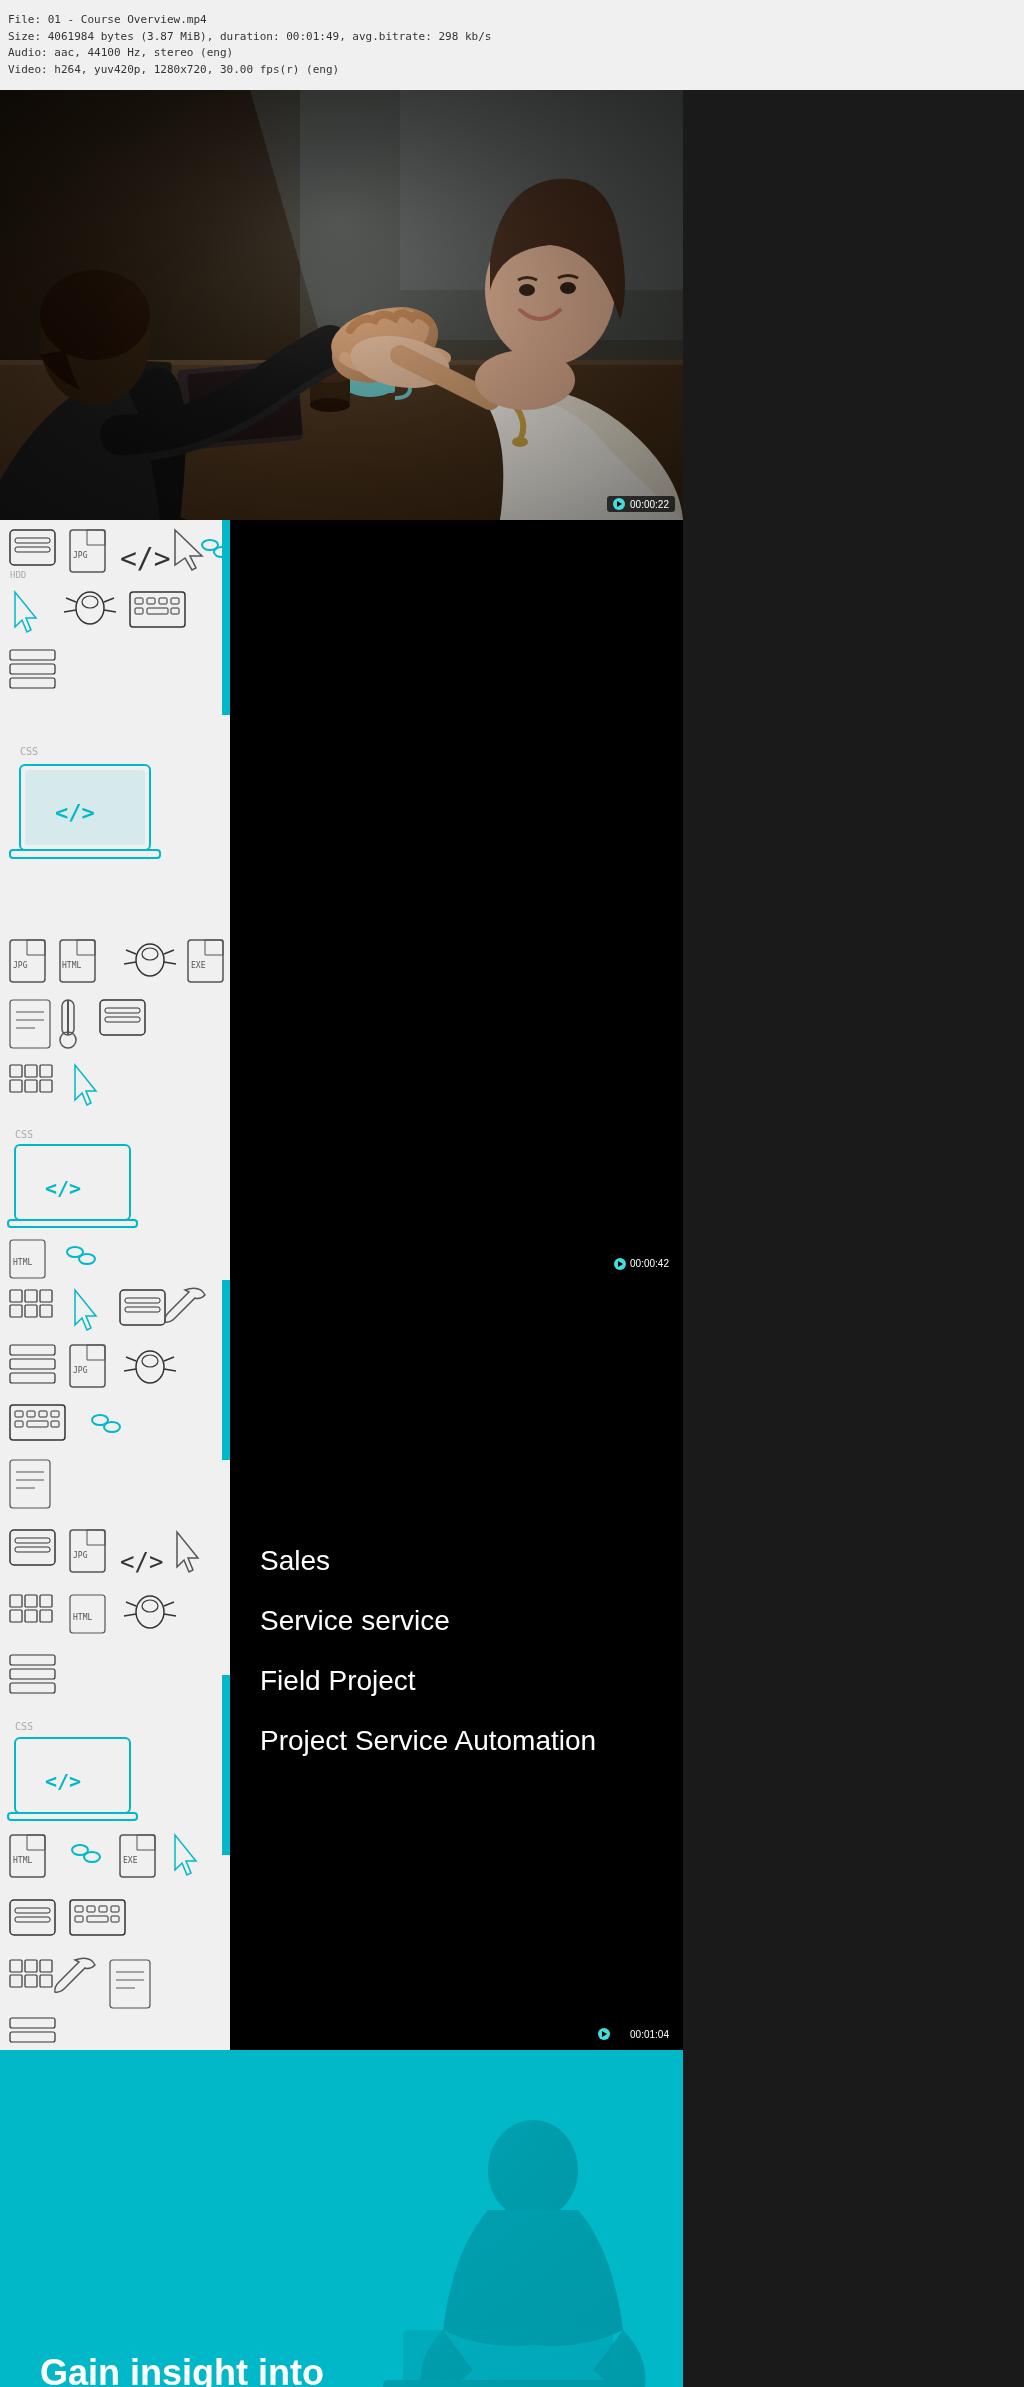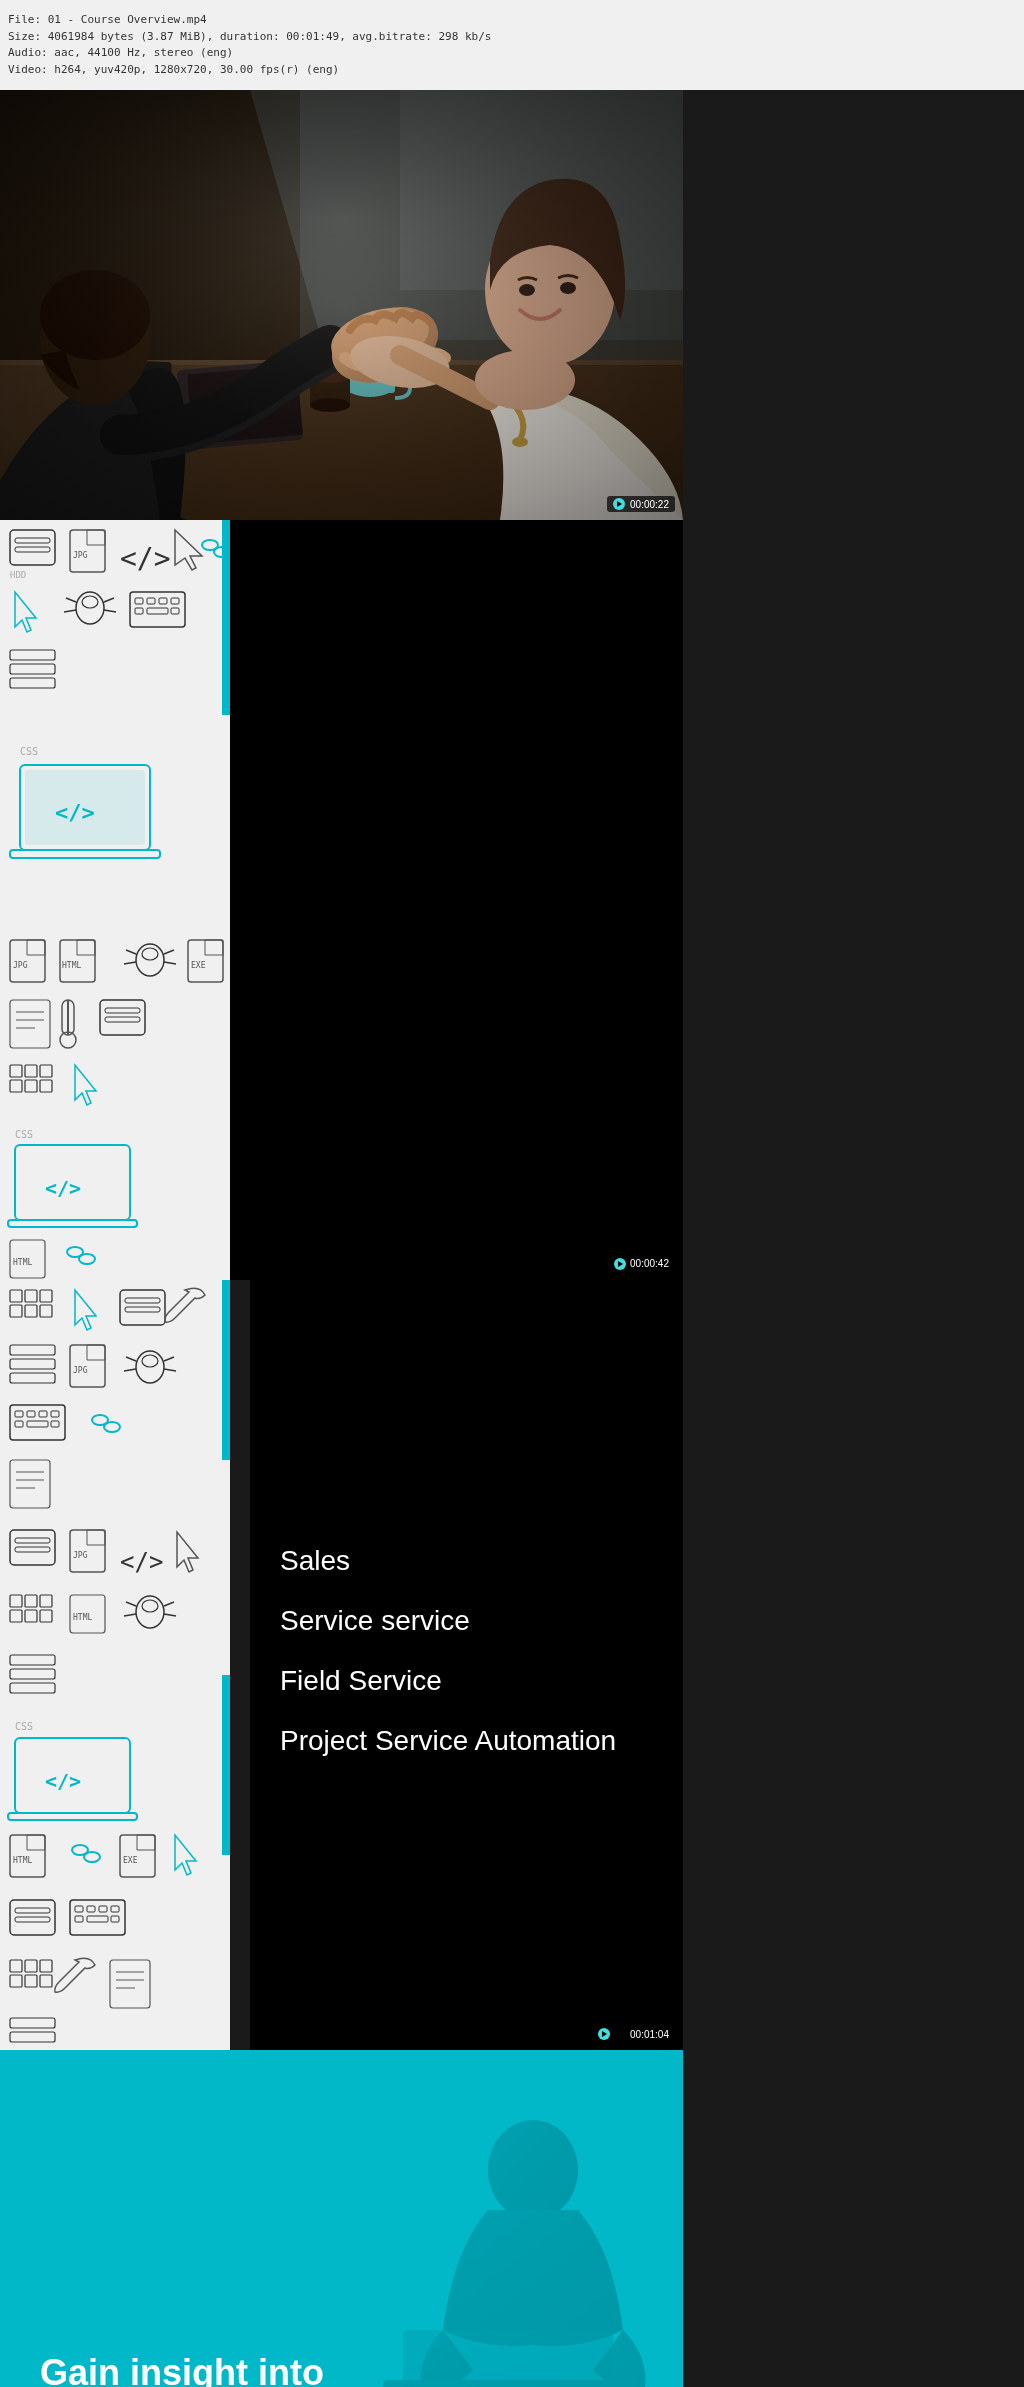--- a/index.html
+++ b/index.html
@@ -134,21 +134,20 @@
     }
 
     .list-content {
       flex: 1;
       background: #000;
       display: flex;
       flex-direction: column;
       justify-content: center;
       padding: 40px 30px;
       position: relative;
-      margin-left: 20px;
     }
 
     .list-item-text {
       color: #fff;
       font-size: 28px;
       font-weight: 400;
       margin-bottom: 28px;
       font-family: 'Segoe UI', Arial, sans-serif;
     }
 
@@ -576,21 +575,21 @@
       <rect x="10" y="752" width="45" height="10" rx="2" fill="none" stroke="#333" stroke-width="1.2"></rect>
     </svg>
 
     
     <div style="position:absolute;left:222px;top:395px;width:8px;height:180px;background:#00b8c8;z-index:2;"></div>
   </div>
 
   <div class="list-content">
     <div class="list-item-text">Sales</div>
     <div class="list-item-text">Service service</div>
-    <div class="list-item-text">Field Service</div>
+    <div class="list-item-text">Field Project</div>
     <div class="list-item-text">Project Service Automation</div>
     <div class="list-timestamp">
       <span class="play-icon-small"></span>
       <span>00:01:04</span>
     </div>
   </div>
 </div>
 
 <div class="teal-section">
 

